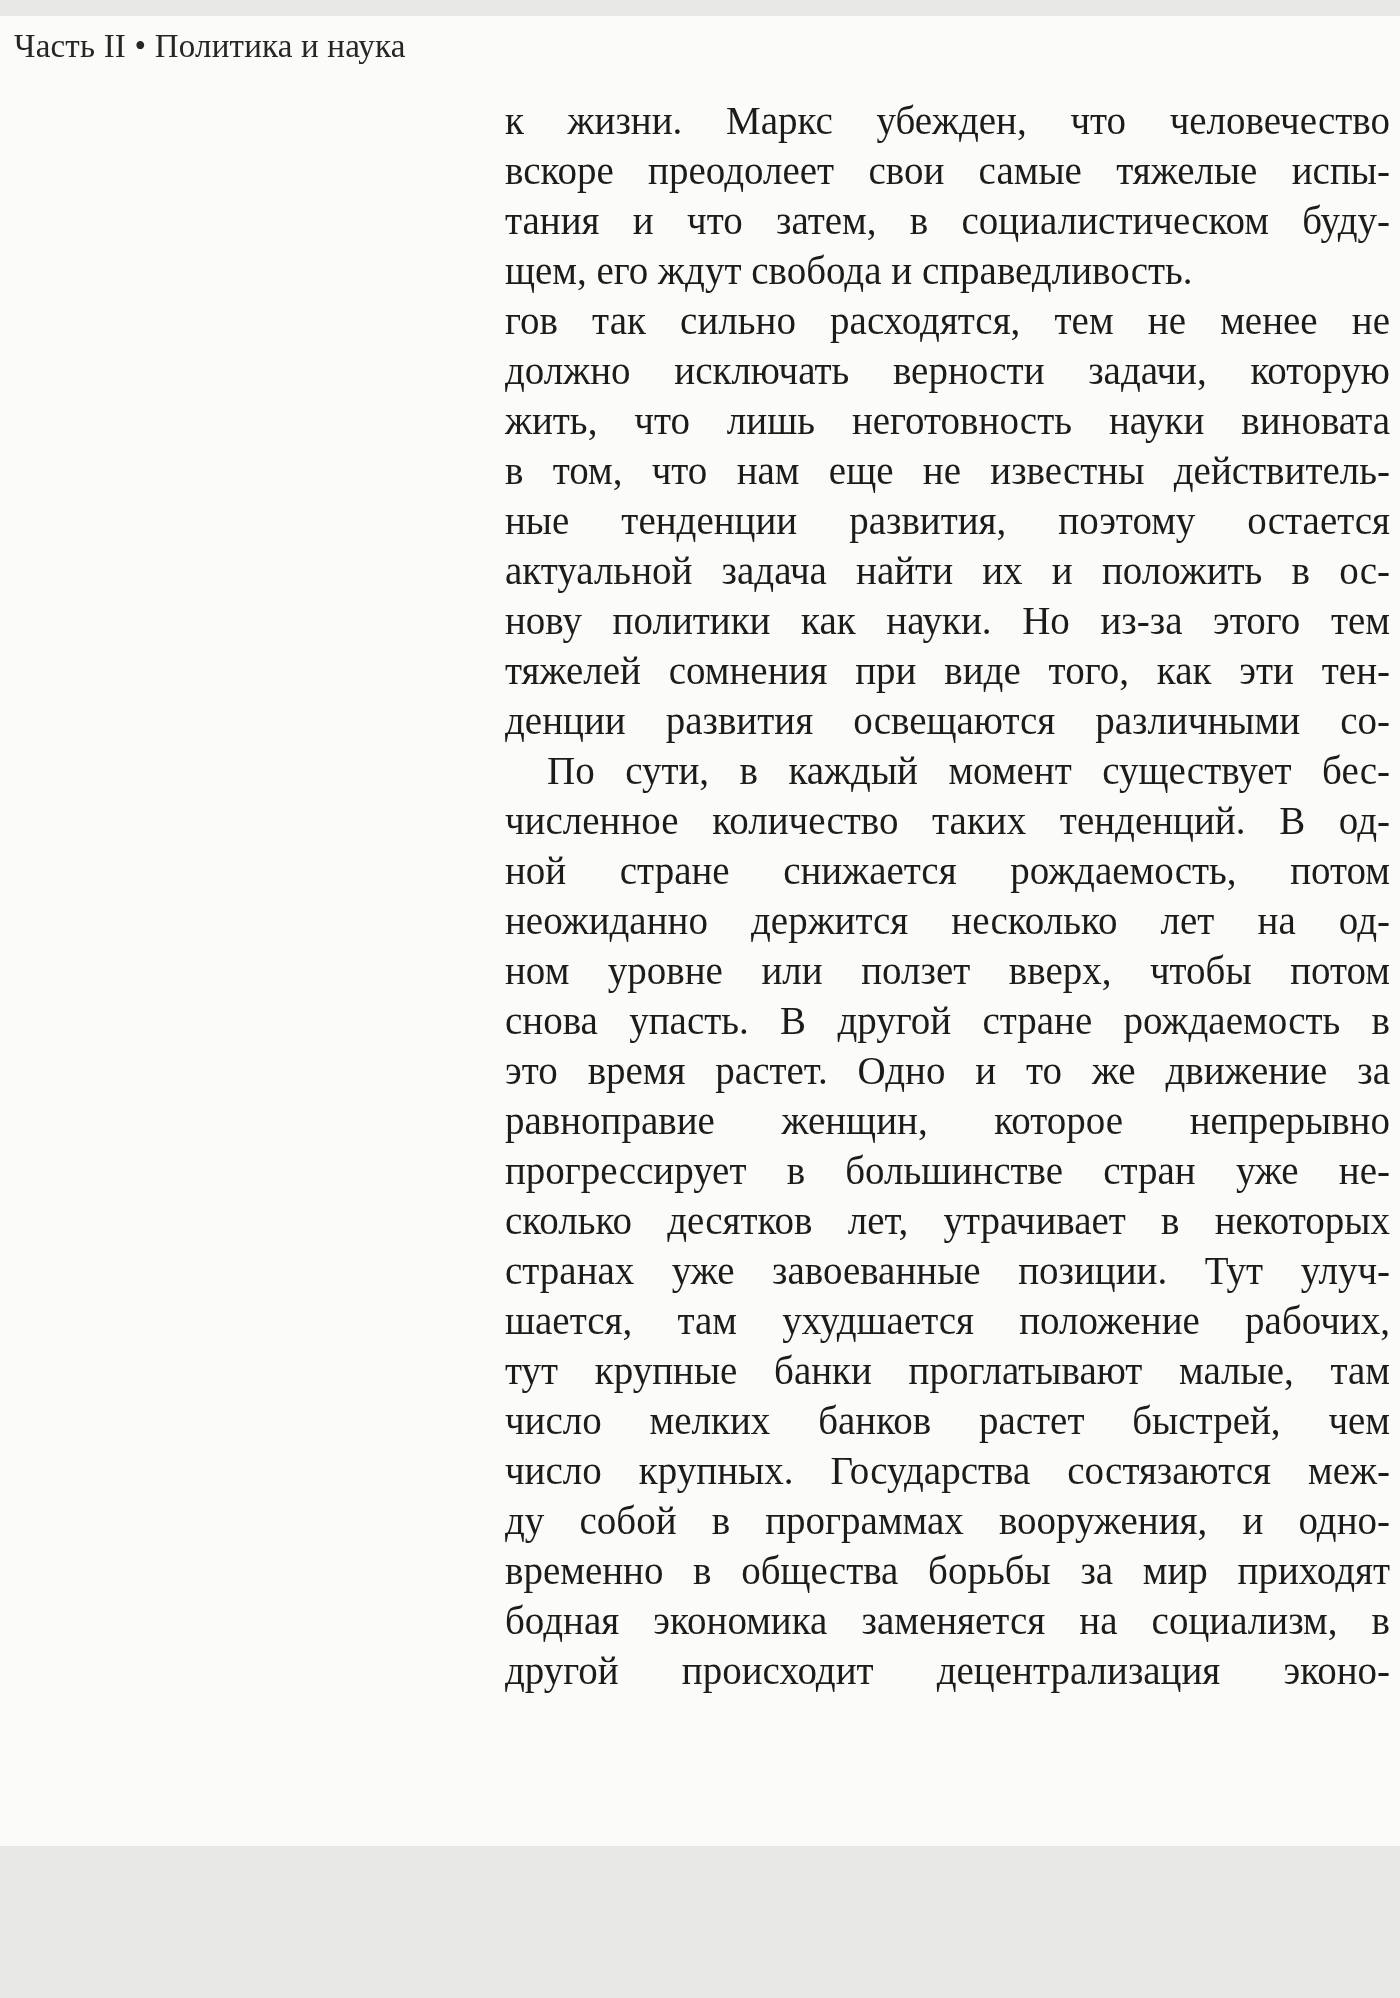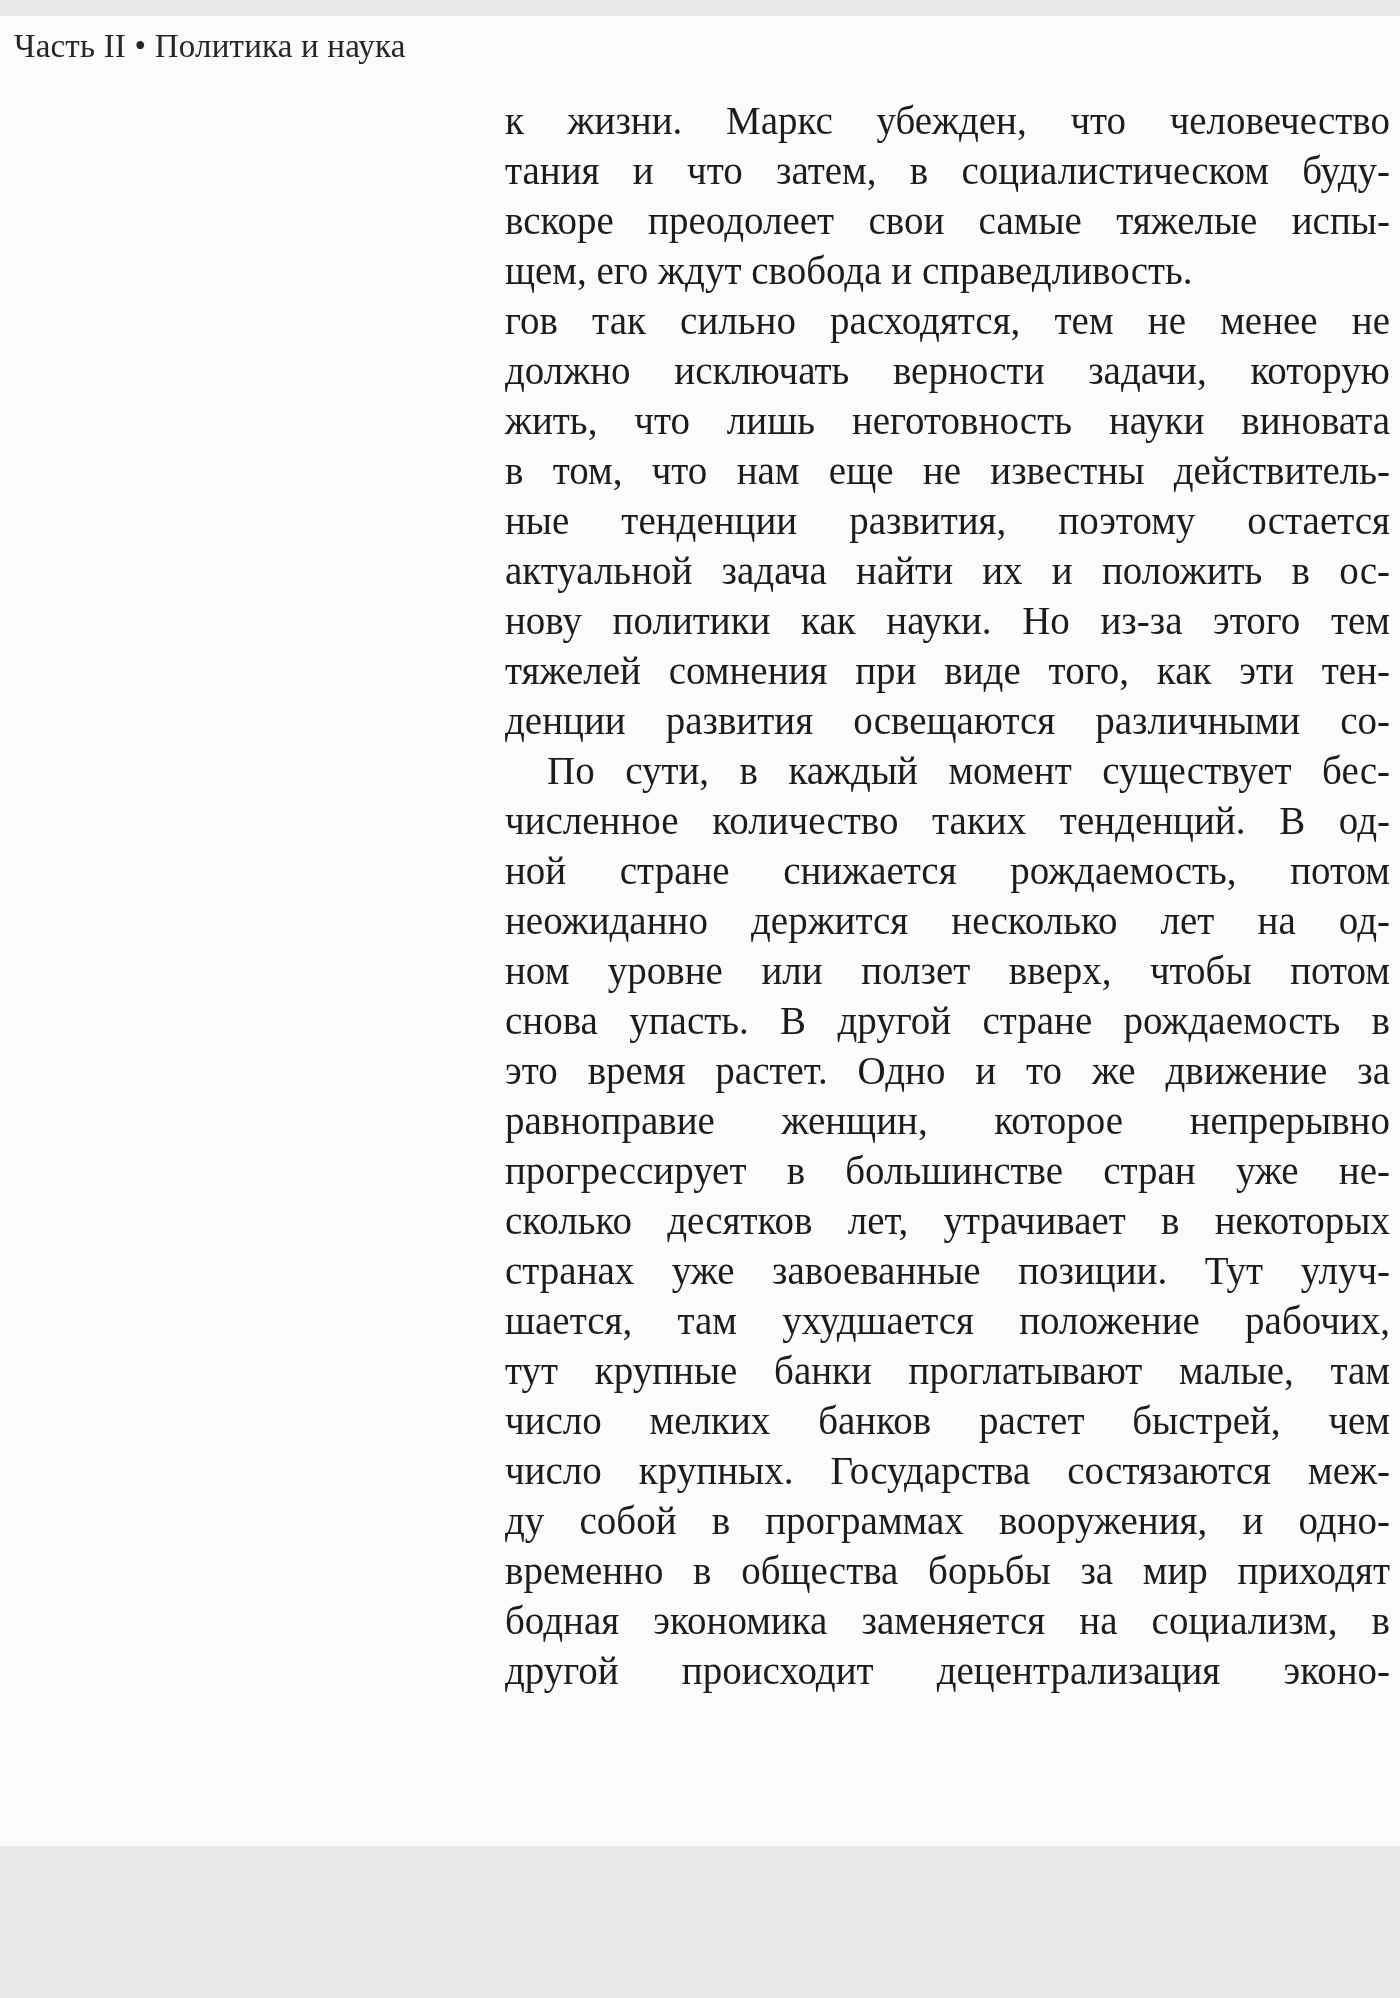--- a/index.html
+++ b/index.html
@@ -59,22 +59,22 @@
   }
 </style>
 </head>
 <body>
 
 <div class="page">
   <div class="running-header">Часть II • Политика и наука</div>
 
   <div class="text-column">
       <div class="line">к жизни. Маркс убежден, что человечество</div>
+      <div class="line">вскоре преодолеет свои самые тяжелые испы-</div>
       <div class="line">тания и что затем, в социалистическом буду-</div>
-      <div class="line">вскоре преодолеет свои самые тяжелые испы-</div>
       <div class="line no-stretch">щем, его ждут свобода и справедливость.</div>
       <div class="line">гов так сильно расходятся, тем не менее не</div>
       <div class="line">должно исключать верности задачи, которую</div>
       <div class="line">жить, что лишь неготовность науки виновата</div>
       <div class="line">в том, что нам еще не известны действитель-</div>
       <div class="line">ные тенденции развития, поэтому остается</div>
       <div class="line">актуальной задача найти их и положить в ос-</div>
       <div class="line">нову политики как науки. Но из-за этого тем</div>
       <div class="line">тяжелей сомнения при виде того, как эти тен-</div>
       <div class="line">денции развития освещаются различными со-</div>

